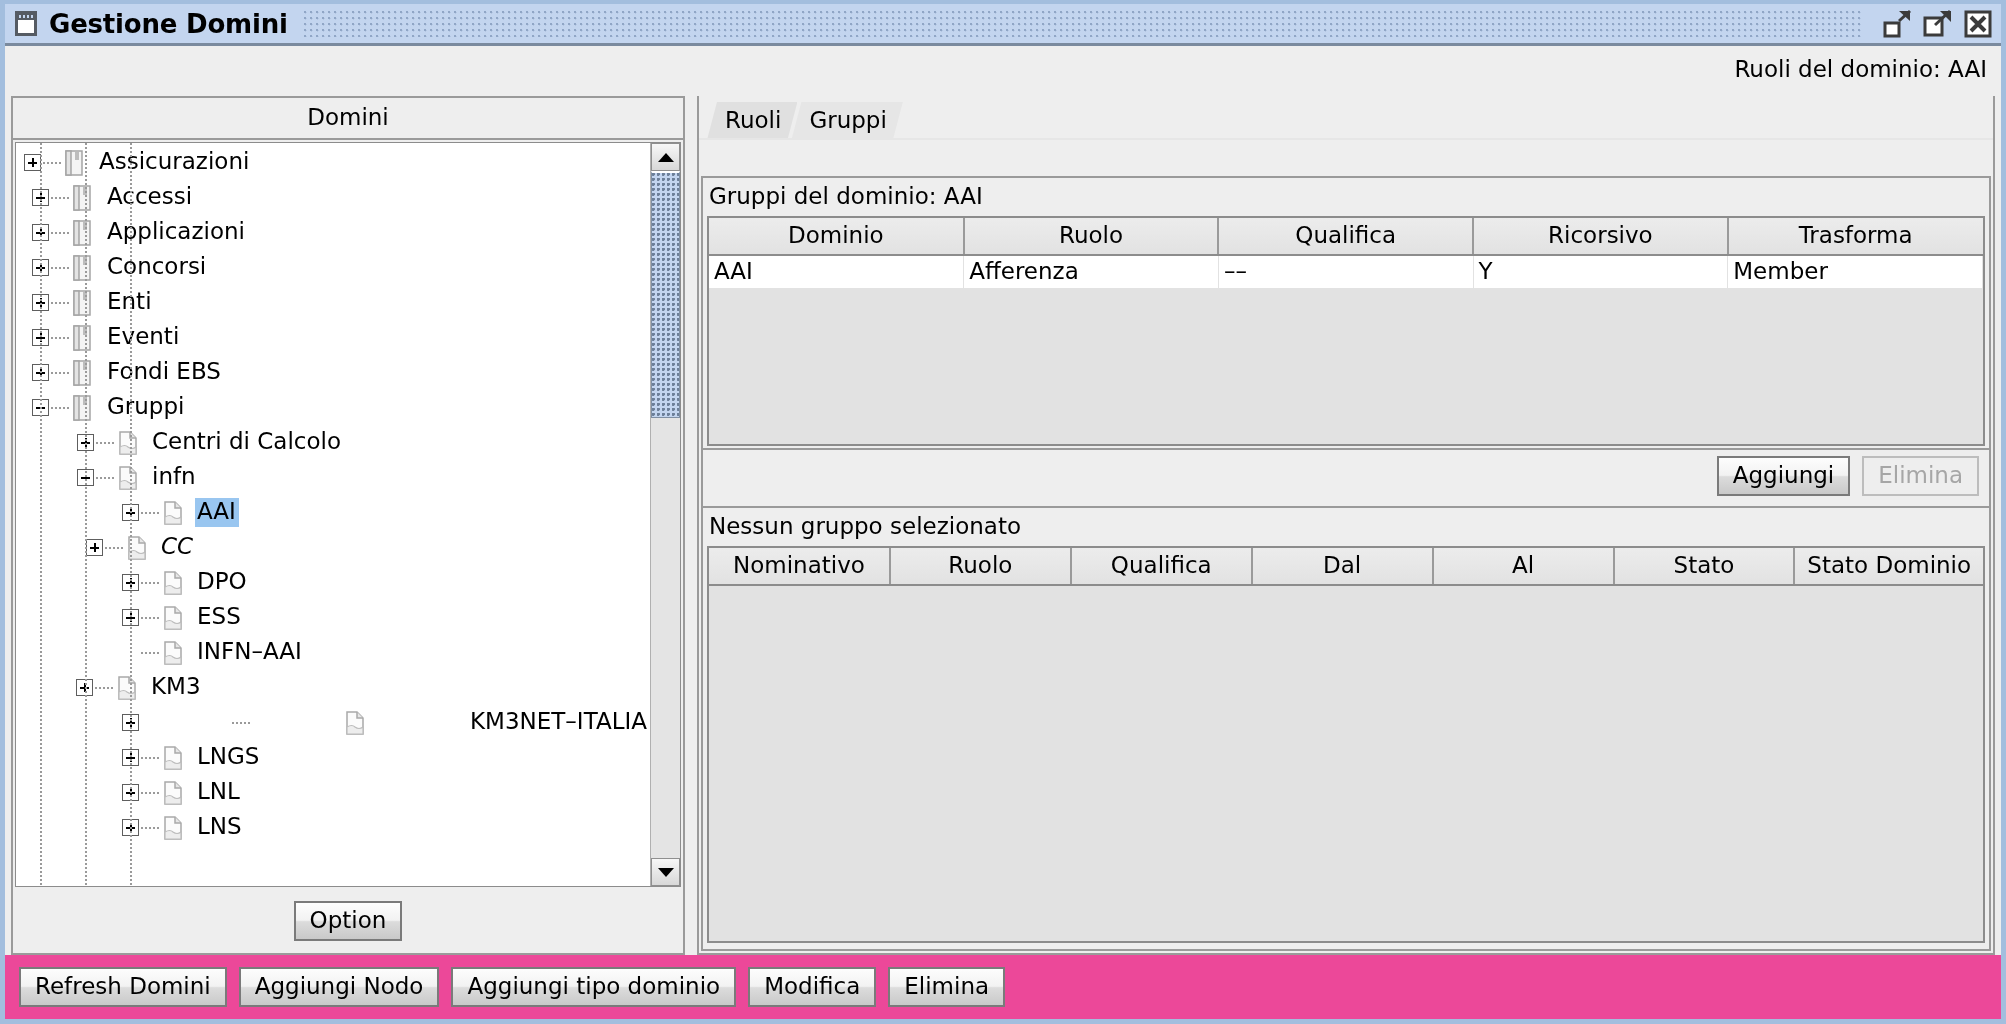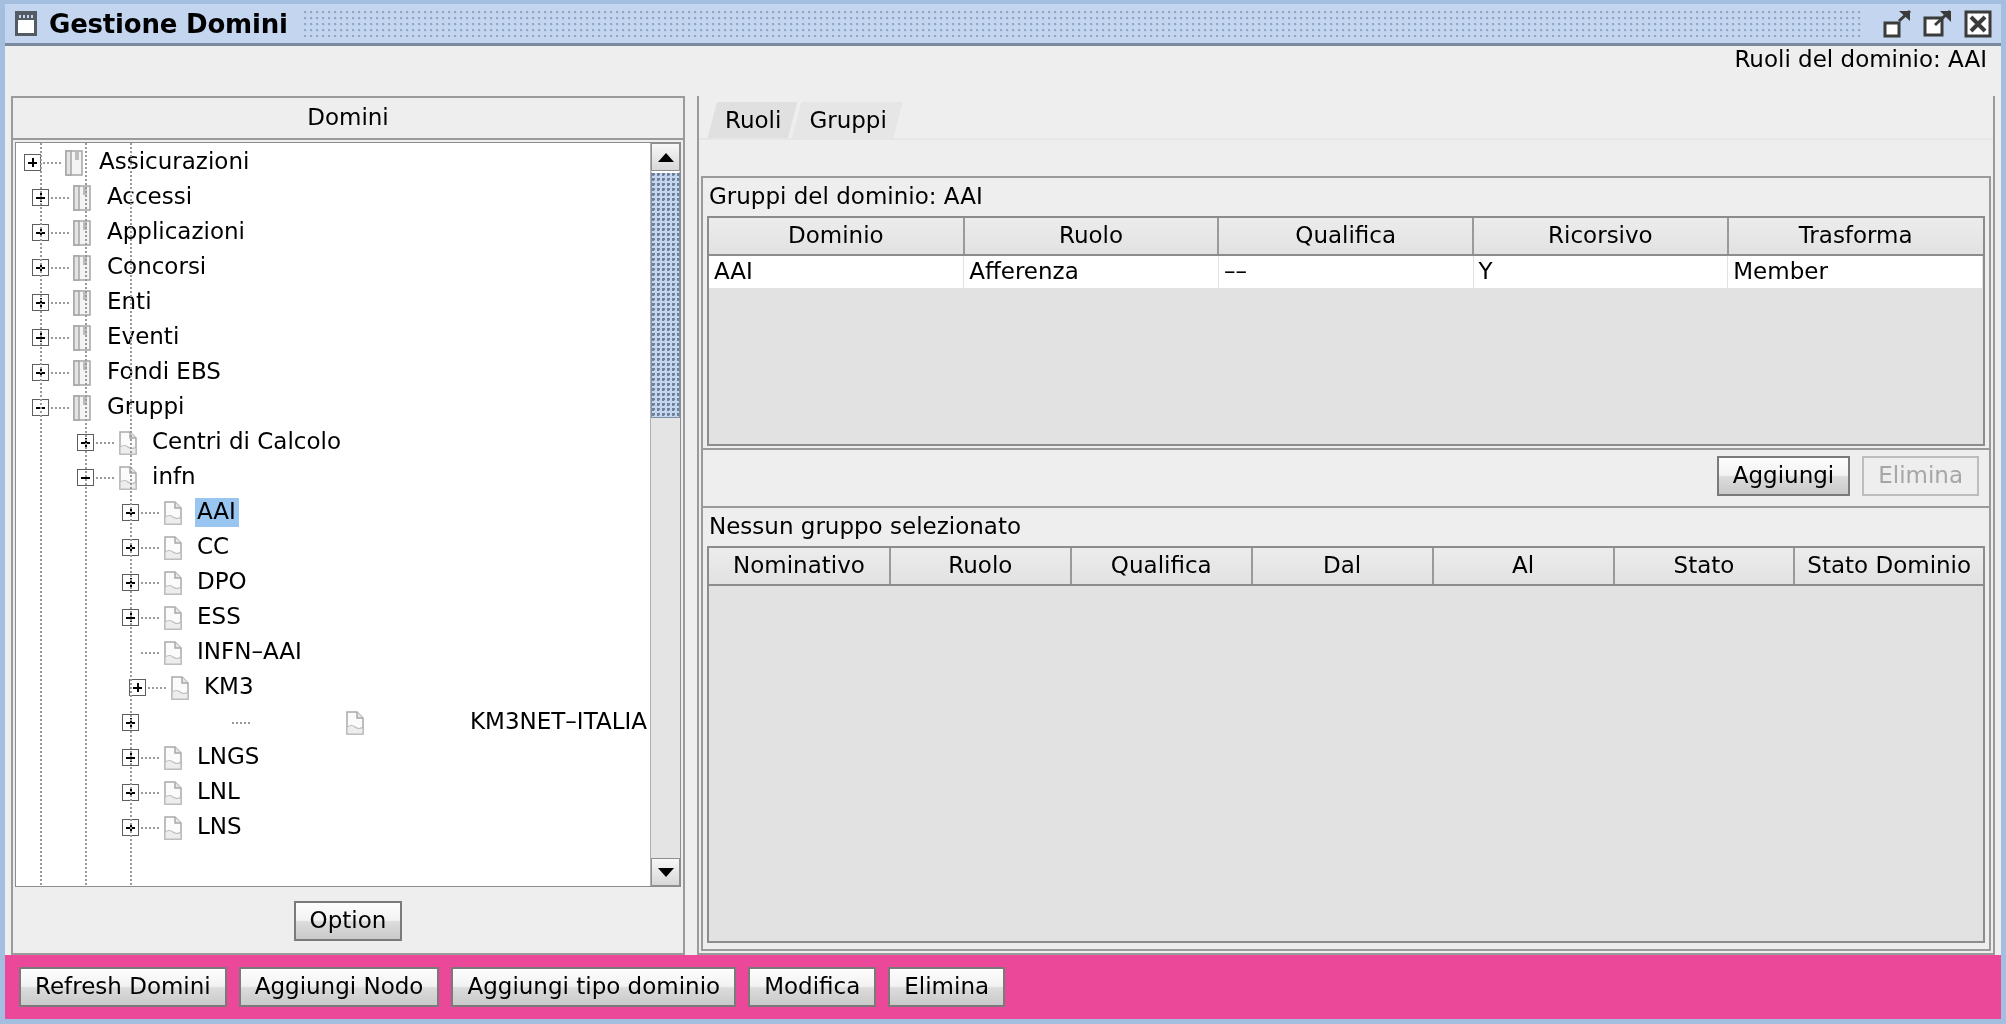--- a/index.html
+++ b/index.html
@@ -85,20 +85,21 @@
     position: relative;
     cursor: default;
   }
   .tbtn svg { display:block; }
 
   
   .toprow {
     height: 46px;
     min-height: 46px;
     display: flex;
+    align-items: center;
     justify-content: flex-end;
     padding-right: 14px;
     background: #eeeeee;
   }
   .toprow .lbl { font-size: 23px; color: #000; }
 
   
   .main {
     flex: 1 1 auto;
     display: flex;
@@ -509,21 +510,21 @@
               <span class="dots-h"></span>
               <span class="ico">
                 <svg width="26" height="28" viewBox="0 0 26 28">
                   <path d="M4 3 h10 l6 6 v16 h-16 z" fill="#fbfbfb" stroke="#a9a9a9" stroke-width="1.5"></path>
                   <path d="M14 3 v6 h6" fill="#e6e6e6" stroke="#a9a9a9" stroke-width="1.5"></path>
                   <path d="M4 18 q5 -3 8 0 q4 3 8 0 v7 h-16 z" fill="#ededed" stroke="#bcbcbc" stroke-width="1.2"></path>
                 </svg>
               </span>
               <span class="tlabel">AAI</span>
             </div>
-            <div class="trow" style="padding-left: 106px;">
+            <div class="trow" style="padding-left: 70px; font-style: italic;">
               <span class="handle plus"></span>
               <span class="dots-h"></span>
               <span class="ico">
                 <svg width="26" height="28" viewBox="0 0 26 28">
                   <path d="M4 3 h10 l6 6 v16 h-16 z" fill="#fbfbfb" stroke="#a9a9a9" stroke-width="1.5"></path>
                   <path d="M14 3 v6 h6" fill="#e6e6e6" stroke="#a9a9a9" stroke-width="1.5"></path>
                   <path d="M4 18 q5 -3 8 0 q4 3 8 0 v7 h-16 z" fill="#ededed" stroke="#bcbcbc" stroke-width="1.2"></path>
                 </svg>
               </span>
               <span class="tlabel">CC</span>
@@ -557,21 +558,21 @@
               <span class="dots-h"></span>
               <span class="ico">
                 <svg width="26" height="28" viewBox="0 0 26 28">
                   <path d="M4 3 h10 l6 6 v16 h-16 z" fill="#fbfbfb" stroke="#a9a9a9" stroke-width="1.5"></path>
                   <path d="M14 3 v6 h6" fill="#e6e6e6" stroke="#a9a9a9" stroke-width="1.5"></path>
                   <path d="M4 18 q5 -3 8 0 q4 3 8 0 v7 h-16 z" fill="#ededed" stroke="#bcbcbc" stroke-width="1.2"></path>
                 </svg>
               </span>
               <span class="tlabel">INFN–AAI</span>
             </div>
-            <div class="trow" style="padding-left: 113px;">
+            <div class="trow" style="padding-left: 60px;">
               <span class="handle plus"></span>
               <span class="dots-h"></span>
               <span class="ico">
                 <svg width="26" height="28" viewBox="0 0 26 28">
                   <path d="M4 3 h10 l6 6 v16 h-16 z" fill="#fbfbfb" stroke="#a9a9a9" stroke-width="1.5"></path>
                   <path d="M14 3 v6 h6" fill="#e6e6e6" stroke="#a9a9a9" stroke-width="1.5"></path>
                   <path d="M4 18 q5 -3 8 0 q4 3 8 0 v7 h-16 z" fill="#ededed" stroke="#bcbcbc" stroke-width="1.2"></path>
                 </svg>
               </span>
               <span class="tlabel">KM3</span>

